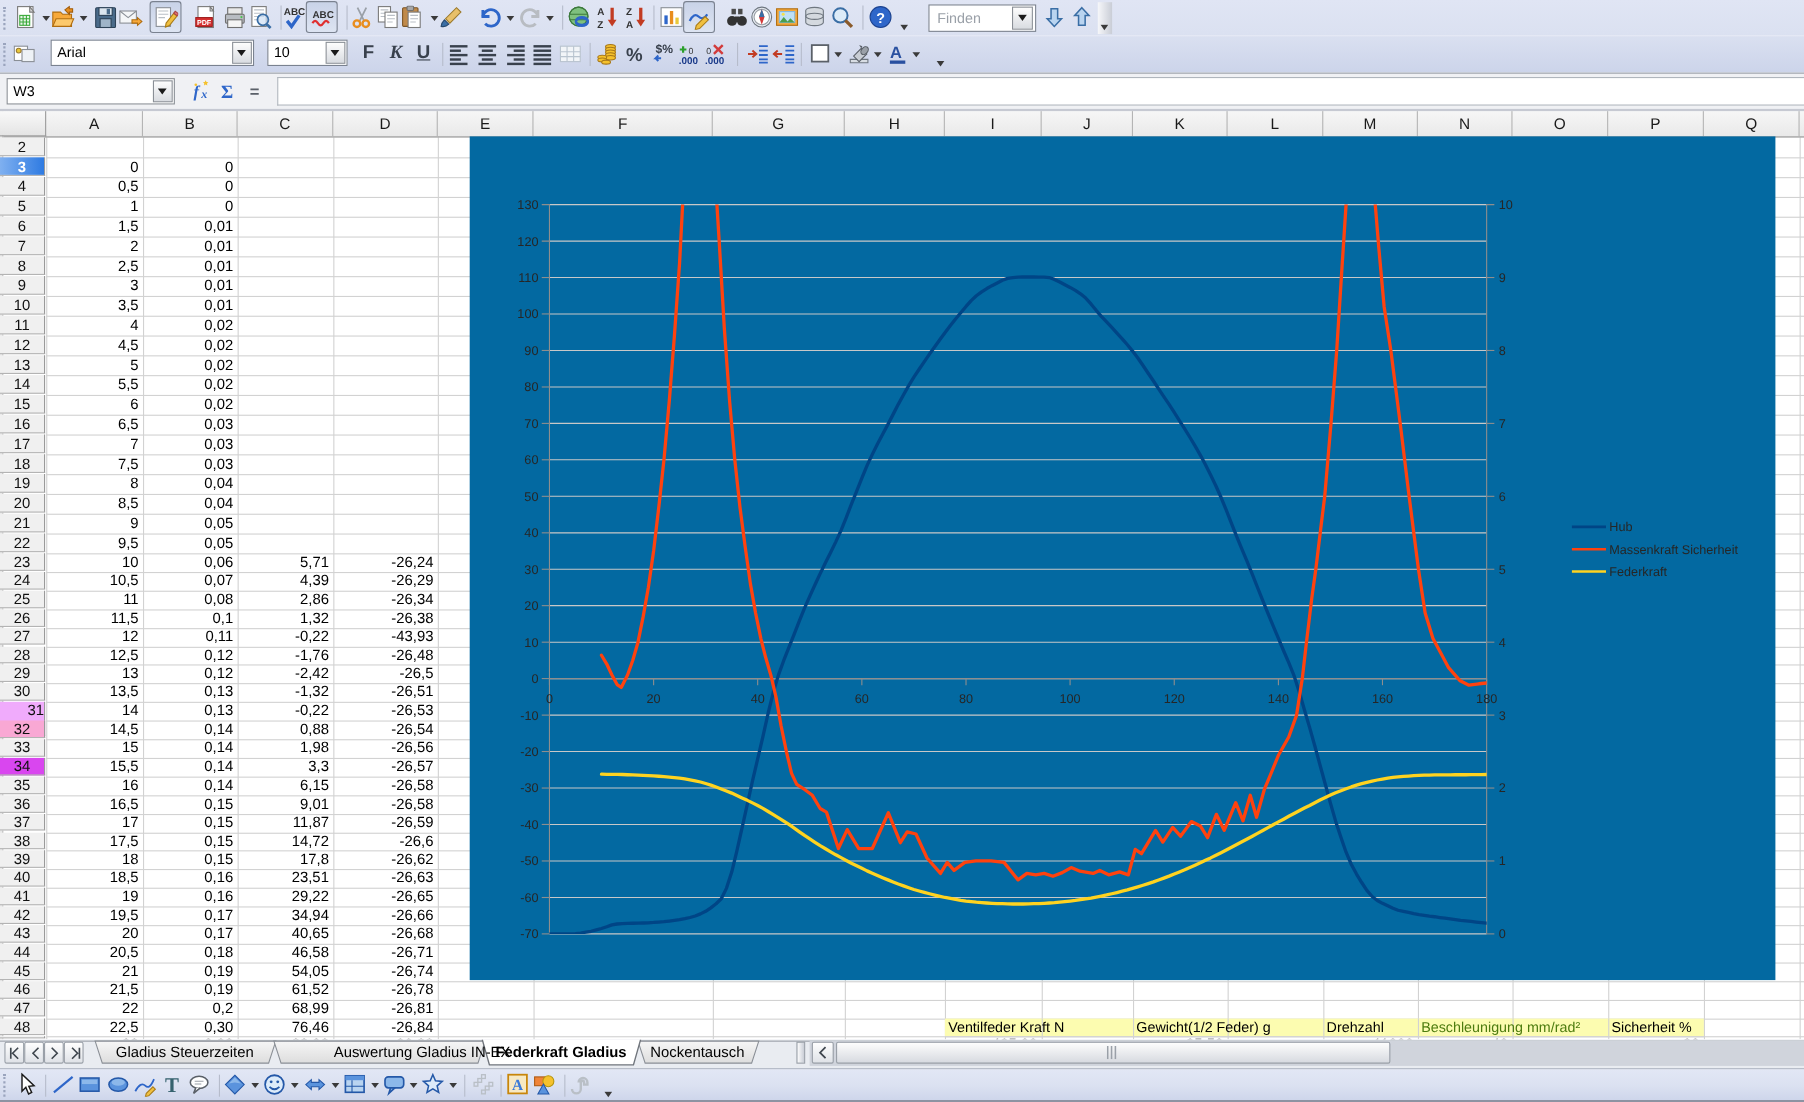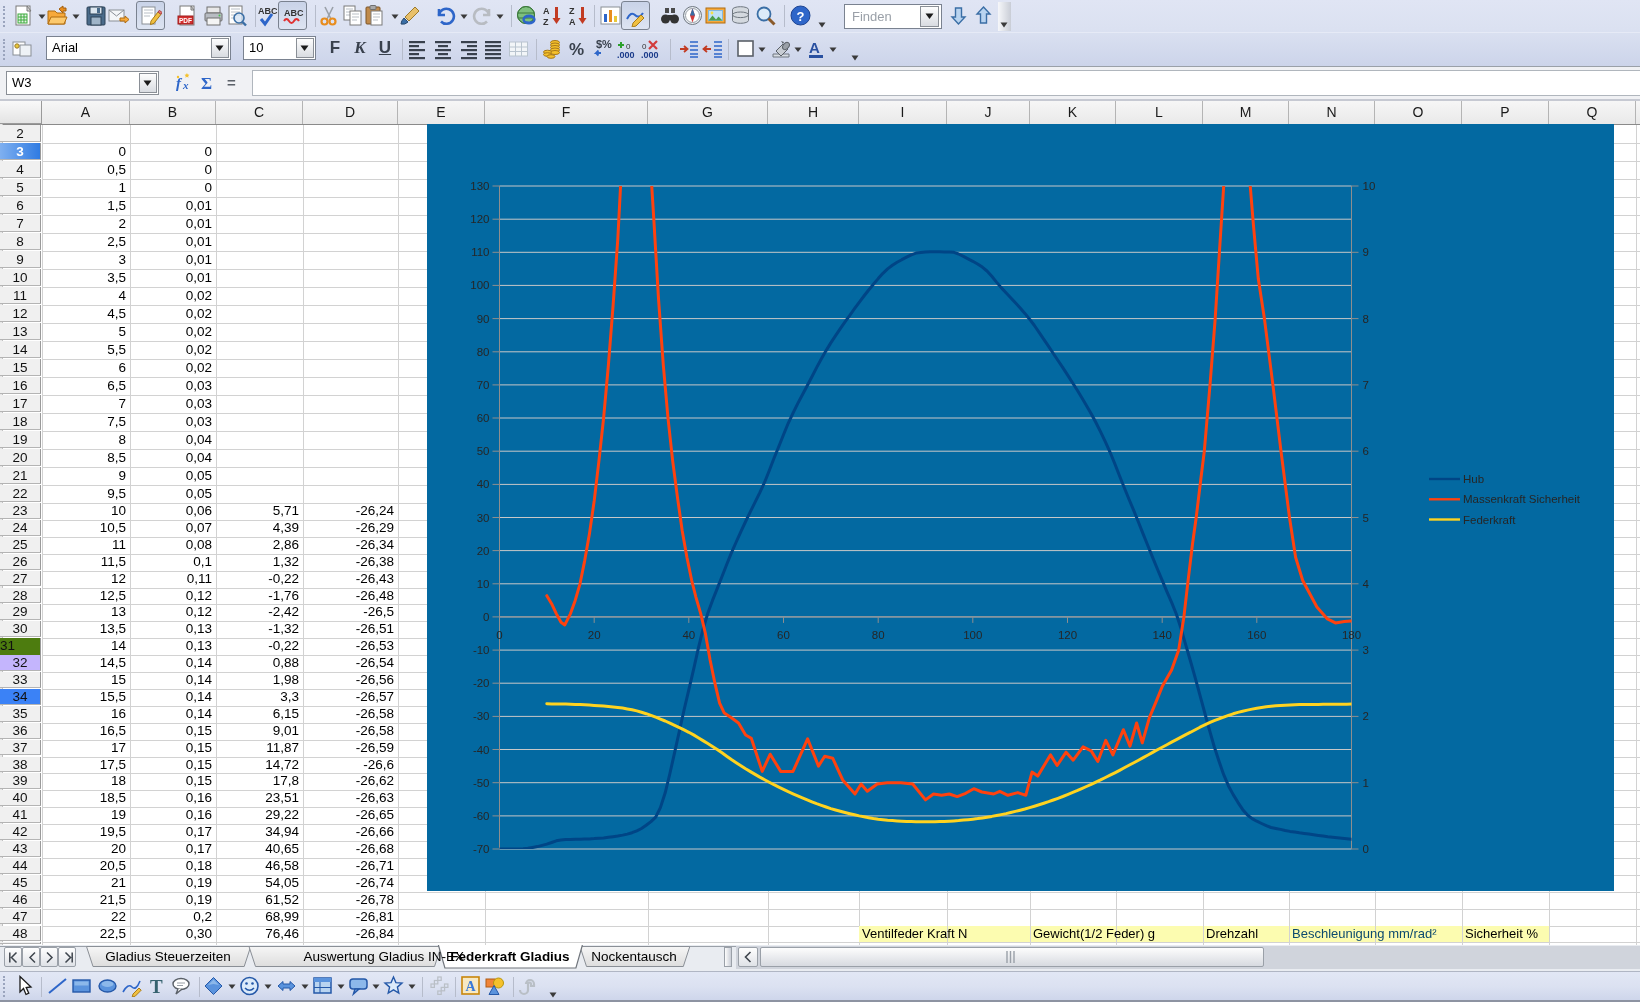--- a/index.html
+++ b/index.html
@@ -114,24 +114,24 @@
     <div style="position:absolute;left:0;top:366.0px;width:41px;height:17.0px;background:#f0f0f0;border-right:1px solid #9a9a9a;border-bottom:1px solid #b4b4b4;color:#111;font-weight:normal;font-size:13.5px;line-height:17.0px;text-align:center;overflow:hidden">21</div>
     <div style="position:absolute;left:0;top:384.0px;width:41px;height:17.0px;background:#f0f0f0;border-right:1px solid #9a9a9a;border-bottom:1px solid #b4b4b4;color:#111;font-weight:normal;font-size:13.5px;line-height:17.0px;text-align:center;overflow:hidden">22</div>
     <div style="position:absolute;left:0;top:402.0px;width:41px;height:15.9px;background:#f0f0f0;border-right:1px solid #9a9a9a;border-bottom:1px solid #b4b4b4;color:#111;font-weight:normal;font-size:13.5px;line-height:15.9px;text-align:center;overflow:hidden">23</div>
     <div style="position:absolute;left:0;top:418.9px;width:41px;height:15.9px;background:#f0f0f0;border-right:1px solid #9a9a9a;border-bottom:1px solid #b4b4b4;color:#111;font-weight:normal;font-size:13.5px;line-height:15.9px;text-align:center;overflow:hidden">24</div>
     <div style="position:absolute;left:0;top:435.8px;width:41px;height:15.9px;background:#f0f0f0;border-right:1px solid #9a9a9a;border-bottom:1px solid #b4b4b4;color:#111;font-weight:normal;font-size:13.5px;line-height:15.9px;text-align:center;overflow:hidden">25</div>
     <div style="position:absolute;left:0;top:452.7px;width:41px;height:15.9px;background:#f0f0f0;border-right:1px solid #9a9a9a;border-bottom:1px solid #b4b4b4;color:#111;font-weight:normal;font-size:13.5px;line-height:15.9px;text-align:center;overflow:hidden">26</div>
     <div style="position:absolute;left:0;top:469.6px;width:41px;height:15.9px;background:#f0f0f0;border-right:1px solid #9a9a9a;border-bottom:1px solid #b4b4b4;color:#111;font-weight:normal;font-size:13.5px;line-height:15.9px;text-align:center;overflow:hidden">27</div>
     <div style="position:absolute;left:0;top:486.5px;width:41px;height:15.9px;background:#f0f0f0;border-right:1px solid #9a9a9a;border-bottom:1px solid #b4b4b4;color:#111;font-weight:normal;font-size:13.5px;line-height:15.9px;text-align:center;overflow:hidden">28</div>
     <div style="position:absolute;left:0;top:503.4px;width:41px;height:15.9px;background:#f0f0f0;border-right:1px solid #9a9a9a;border-bottom:1px solid #b4b4b4;color:#111;font-weight:normal;font-size:13.5px;line-height:15.9px;text-align:center;overflow:hidden">29</div>
     <div style="position:absolute;left:0;top:520.3px;width:41px;height:15.9px;background:#f0f0f0;border-right:1px solid #9a9a9a;border-bottom:1px solid #b4b4b4;color:#111;font-weight:normal;font-size:13.5px;line-height:15.9px;text-align:center;overflow:hidden">30</div>
-    <div style="position:absolute;left:0;top:537.2px;width:41px;height:31px;background:#4d7c0f;border-right:1px solid #9a9a9a;border-bottom:1px solid #b4b4b4;color:#111;font-weight:normal;font-size:13.5px;line-height:15.9px;text-align:left;overflow:hidden">31</div>
-    <div style="position:absolute;left:0;top:554.1px;width:41px;height:15.9px;background:#c4b5fd;border-right:1px solid #9a9a9a;border-bottom:1px solid #b4b4b4;color:#111;font-weight:normal;font-size:13.5px;line-height:15.9px;text-align:center;overflow:hidden">32</div>
+    <div style="position:absolute;left:0;top:537.2px;width:41px;height:31px;background:#f0abfc;border-right:1px solid #9a9a9a;border-bottom:1px solid #b4b4b4;color:#111;font-weight:normal;font-size:13.5px;line-height:15.9px;text-align:right;overflow:hidden">31</div>
+    <div style="position:absolute;left:0;top:554.1px;width:41px;height:15.9px;background:#f9a8d4;border-right:1px solid #9a9a9a;border-bottom:1px solid #b4b4b4;color:#111;font-weight:normal;font-size:13.5px;line-height:15.9px;text-align:center;overflow:hidden">32</div>
     <div style="position:absolute;left:0;top:571.0px;width:41px;height:15.9px;background:#f0f0f0;border-right:1px solid #9a9a9a;border-bottom:1px solid #b4b4b4;color:#111;font-weight:normal;font-size:13.5px;line-height:15.9px;text-align:center;overflow:hidden">33</div>
-    <div style="position:absolute;left:0;top:587.9px;width:41px;height:15.9px;background:#3b82f6;border-right:1px solid #9a9a9a;border-bottom:1px solid #b4b4b4;color:#111;font-weight:normal;font-size:13.5px;line-height:15.9px;text-align:center;overflow:hidden">34</div>
+    <div style="position:absolute;left:0;top:587.9px;width:41px;height:15.9px;background:#d946ef;border-right:1px solid #9a9a9a;border-bottom:1px solid #b4b4b4;color:#111;font-weight:normal;font-size:13.5px;line-height:15.9px;text-align:center;overflow:hidden">34</div>
     <div style="position:absolute;left:0;top:604.8px;width:41px;height:15.9px;background:#f0f0f0;border-right:1px solid #9a9a9a;border-bottom:1px solid #b4b4b4;color:#111;font-weight:normal;font-size:13.5px;line-height:15.9px;text-align:center;overflow:hidden">35</div>
     <div style="position:absolute;left:0;top:621.7px;width:41px;height:15.9px;background:#f0f0f0;border-right:1px solid #9a9a9a;border-bottom:1px solid #b4b4b4;color:#111;font-weight:normal;font-size:13.5px;line-height:15.9px;text-align:center;overflow:hidden">36</div>
     <div style="position:absolute;left:0;top:638.6px;width:41px;height:15.9px;background:#f0f0f0;border-right:1px solid #9a9a9a;border-bottom:1px solid #b4b4b4;color:#111;font-weight:normal;font-size:13.5px;line-height:15.9px;text-align:center;overflow:hidden">37</div>
     <div style="position:absolute;left:0;top:655.5px;width:41px;height:15.9px;background:#f0f0f0;border-right:1px solid #9a9a9a;border-bottom:1px solid #b4b4b4;color:#111;font-weight:normal;font-size:13.5px;line-height:15.9px;text-align:center;overflow:hidden">38</div>
     <div style="position:absolute;left:0;top:672.4px;width:41px;height:15.9px;background:#f0f0f0;border-right:1px solid #9a9a9a;border-bottom:1px solid #b4b4b4;color:#111;font-weight:normal;font-size:13.5px;line-height:15.9px;text-align:center;overflow:hidden">39</div>
     <div style="position:absolute;left:0;top:689.3px;width:41px;height:15.9px;background:#f0f0f0;border-right:1px solid #9a9a9a;border-bottom:1px solid #b4b4b4;color:#111;font-weight:normal;font-size:13.5px;line-height:15.9px;text-align:center;overflow:hidden">40</div>
     <div style="position:absolute;left:0;top:706.2px;width:41px;height:15.9px;background:#f0f0f0;border-right:1px solid #9a9a9a;border-bottom:1px solid #b4b4b4;color:#111;font-weight:normal;font-size:13.5px;line-height:15.9px;text-align:center;overflow:hidden">41</div>
     <div style="position:absolute;left:0;top:723.1px;width:41px;height:15.9px;background:#f0f0f0;border-right:1px solid #9a9a9a;border-bottom:1px solid #b4b4b4;color:#111;font-weight:normal;font-size:13.5px;line-height:15.9px;text-align:center;overflow:hidden">42</div>
     <div style="position:absolute;left:0;top:740.0px;width:41px;height:15.9px;background:#f0f0f0;border-right:1px solid #9a9a9a;border-bottom:1px solid #b4b4b4;color:#111;font-weight:normal;font-size:13.5px;line-height:15.9px;text-align:center;overflow:hidden">43</div>
     <div style="position:absolute;left:0;top:756.9px;width:41px;height:15.9px;background:#f0f0f0;border-right:1px solid #9a9a9a;border-bottom:1px solid #b4b4b4;color:#111;font-weight:normal;font-size:13.5px;line-height:15.9px;text-align:center;overflow:hidden">44</div>
@@ -234,21 +234,21 @@
     <div class="cr" style="left:130px;top:824.5px;width:82px;height:16.9px;line-height:16.9px">0,30</div>
     <div class="cr" style="left:216px;top:402.0px;width:83px;height:16.9px;line-height:16.9px">5,71</div>
     <div class="cr" style="left:303px;top:402.0px;width:91px;height:16.9px;line-height:16.9px">-26,24</div>
     <div class="cr" style="left:216px;top:418.9px;width:83px;height:16.9px;line-height:16.9px">4,39</div>
     <div class="cr" style="left:303px;top:418.9px;width:91px;height:16.9px;line-height:16.9px">-26,29</div>
     <div class="cr" style="left:216px;top:435.8px;width:83px;height:16.9px;line-height:16.9px">2,86</div>
     <div class="cr" style="left:303px;top:435.8px;width:91px;height:16.9px;line-height:16.9px">-26,34</div>
     <div class="cr" style="left:216px;top:452.7px;width:83px;height:16.9px;line-height:16.9px">1,32</div>
     <div class="cr" style="left:303px;top:452.7px;width:91px;height:16.9px;line-height:16.9px">-26,38</div>
     <div class="cr" style="left:216px;top:469.6px;width:83px;height:16.9px;line-height:16.9px">-0,22</div>
-    <div class="cr" style="left:303px;top:469.6px;width:91px;height:16.9px;line-height:16.9px">-26,43</div>
+    <div class="cr" style="left:303px;top:469.6px;width:91px;height:16.9px;line-height:16.9px">-43,93</div>
     <div class="cr" style="left:216px;top:486.5px;width:83px;height:16.9px;line-height:16.9px">-1,76</div>
     <div class="cr" style="left:303px;top:486.5px;width:91px;height:16.9px;line-height:16.9px">-26,48</div>
     <div class="cr" style="left:216px;top:503.4px;width:83px;height:16.9px;line-height:16.9px">-2,42</div>
     <div class="cr" style="left:303px;top:503.4px;width:91px;height:16.9px;line-height:16.9px">-26,5</div>
     <div class="cr" style="left:216px;top:520.3px;width:83px;height:16.9px;line-height:16.9px">-1,32</div>
     <div class="cr" style="left:303px;top:520.3px;width:91px;height:16.9px;line-height:16.9px">-26,51</div>
     <div class="cr" style="left:216px;top:537.2px;width:83px;height:16.9px;line-height:16.9px">-0,22</div>
     <div class="cr" style="left:303px;top:537.2px;width:91px;height:16.9px;line-height:16.9px">-26,53</div>
     <div class="cr" style="left:216px;top:554.1px;width:83px;height:16.9px;line-height:16.9px">0,88</div>
     <div class="cr" style="left:303px;top:554.1px;width:91px;height:16.9px;line-height:16.9px">-26,54</div>
@@ -425,21 +425,21 @@
     <i style="position:absolute;left:1116px;top:824.5px;width:1px;height:16.9px;background:#d2d2d2"></i>
     <i style="position:absolute;left:1203px;top:824.5px;width:1px;height:16.9px;background:#d2d2d2"></i>
     <i style="position:absolute;left:1289px;top:824.5px;width:1px;height:16.9px;background:#d2d2d2"></i>
     <i style="position:absolute;left:1375px;top:824.5px;width:1px;height:16.9px;background:#d2d2d2"></i>
     <i style="position:absolute;left:1462px;top:824.5px;width:1px;height:16.9px;background:#d2d2d2"></i>
     <i style="position:absolute;left:1549px;top:824.5px;width:1px;height:16.9px;background:#d2d2d2"></i>
     <i style="position:absolute;left:859px;top:841.4px;width:690px;height:1px;background:#d2d2d2"></i>
     <div style="position:absolute;left:862px;top:824.5px;height:16.9px;line-height:16.9px;font-size:13px;color:#000;white-space:nowrap">Ventilfeder Kraft N</div>
     <div style="position:absolute;left:1033px;top:824.5px;height:16.9px;line-height:16.9px;font-size:13px;color:#000;white-space:nowrap">Gewicht(1/2 Feder) g</div>
     <div style="position:absolute;left:1206px;top:824.5px;height:16.9px;line-height:16.9px;font-size:13px;color:#000;white-space:nowrap">Drehzahl</div>
-    <div style="position:absolute;left:1292px;top:824.5px;height:16.9px;line-height:16.9px;font-size:13px;color:#0c4a6e;white-space:nowrap">Beschleunigung mm/rad²</div>
+    <div style="position:absolute;left:1292px;top:824.5px;height:16.9px;line-height:16.9px;font-size:13px;color:#4d7c0f;white-space:nowrap">Beschleunigung mm/rad²</div>
     <div style="position:absolute;left:1465px;top:824.5px;height:16.9px;line-height:16.9px;font-size:13px;color:#000;white-space:nowrap">Sicherheit %</div>
   </div>
 <div style="position:absolute;left:0;top:0;width:1640px;height:66px;background:linear-gradient(180deg,#e0e5f4 0%,#dbe1f1 45%,#ccd4ea 100%)"></div>
 <div style="position:absolute;left:0;top:32px;width:1640px;height:1px;background:#e6eaf6"></div>
 <div style="position:absolute;left:3px;top:6px;width:3px;height:21px;border-left:2px dotted #9aa4bd"></div>
 <div style="position:absolute;left:3px;top:39px;width:3px;height:21px;border-left:2px dotted #9aa4bd"></div>
 <svg style="position:absolute;left:13px;top:5px" width="22" height="22" viewBox="0 0 22 22">
     <rect x="3" y="1" width="14" height="19" fill="#fff" stroke="#7a7a7a"></rect>
     <rect x="5" y="9" width="9" height="9" fill="#e8f4e8" stroke="#3aaa3a"></rect>
     <path d="M5 12 h9 M5 15 h9 M8 9 v9 M11 9 v9" stroke="#3aaa3a" stroke-width="1" fill="none"></path>

